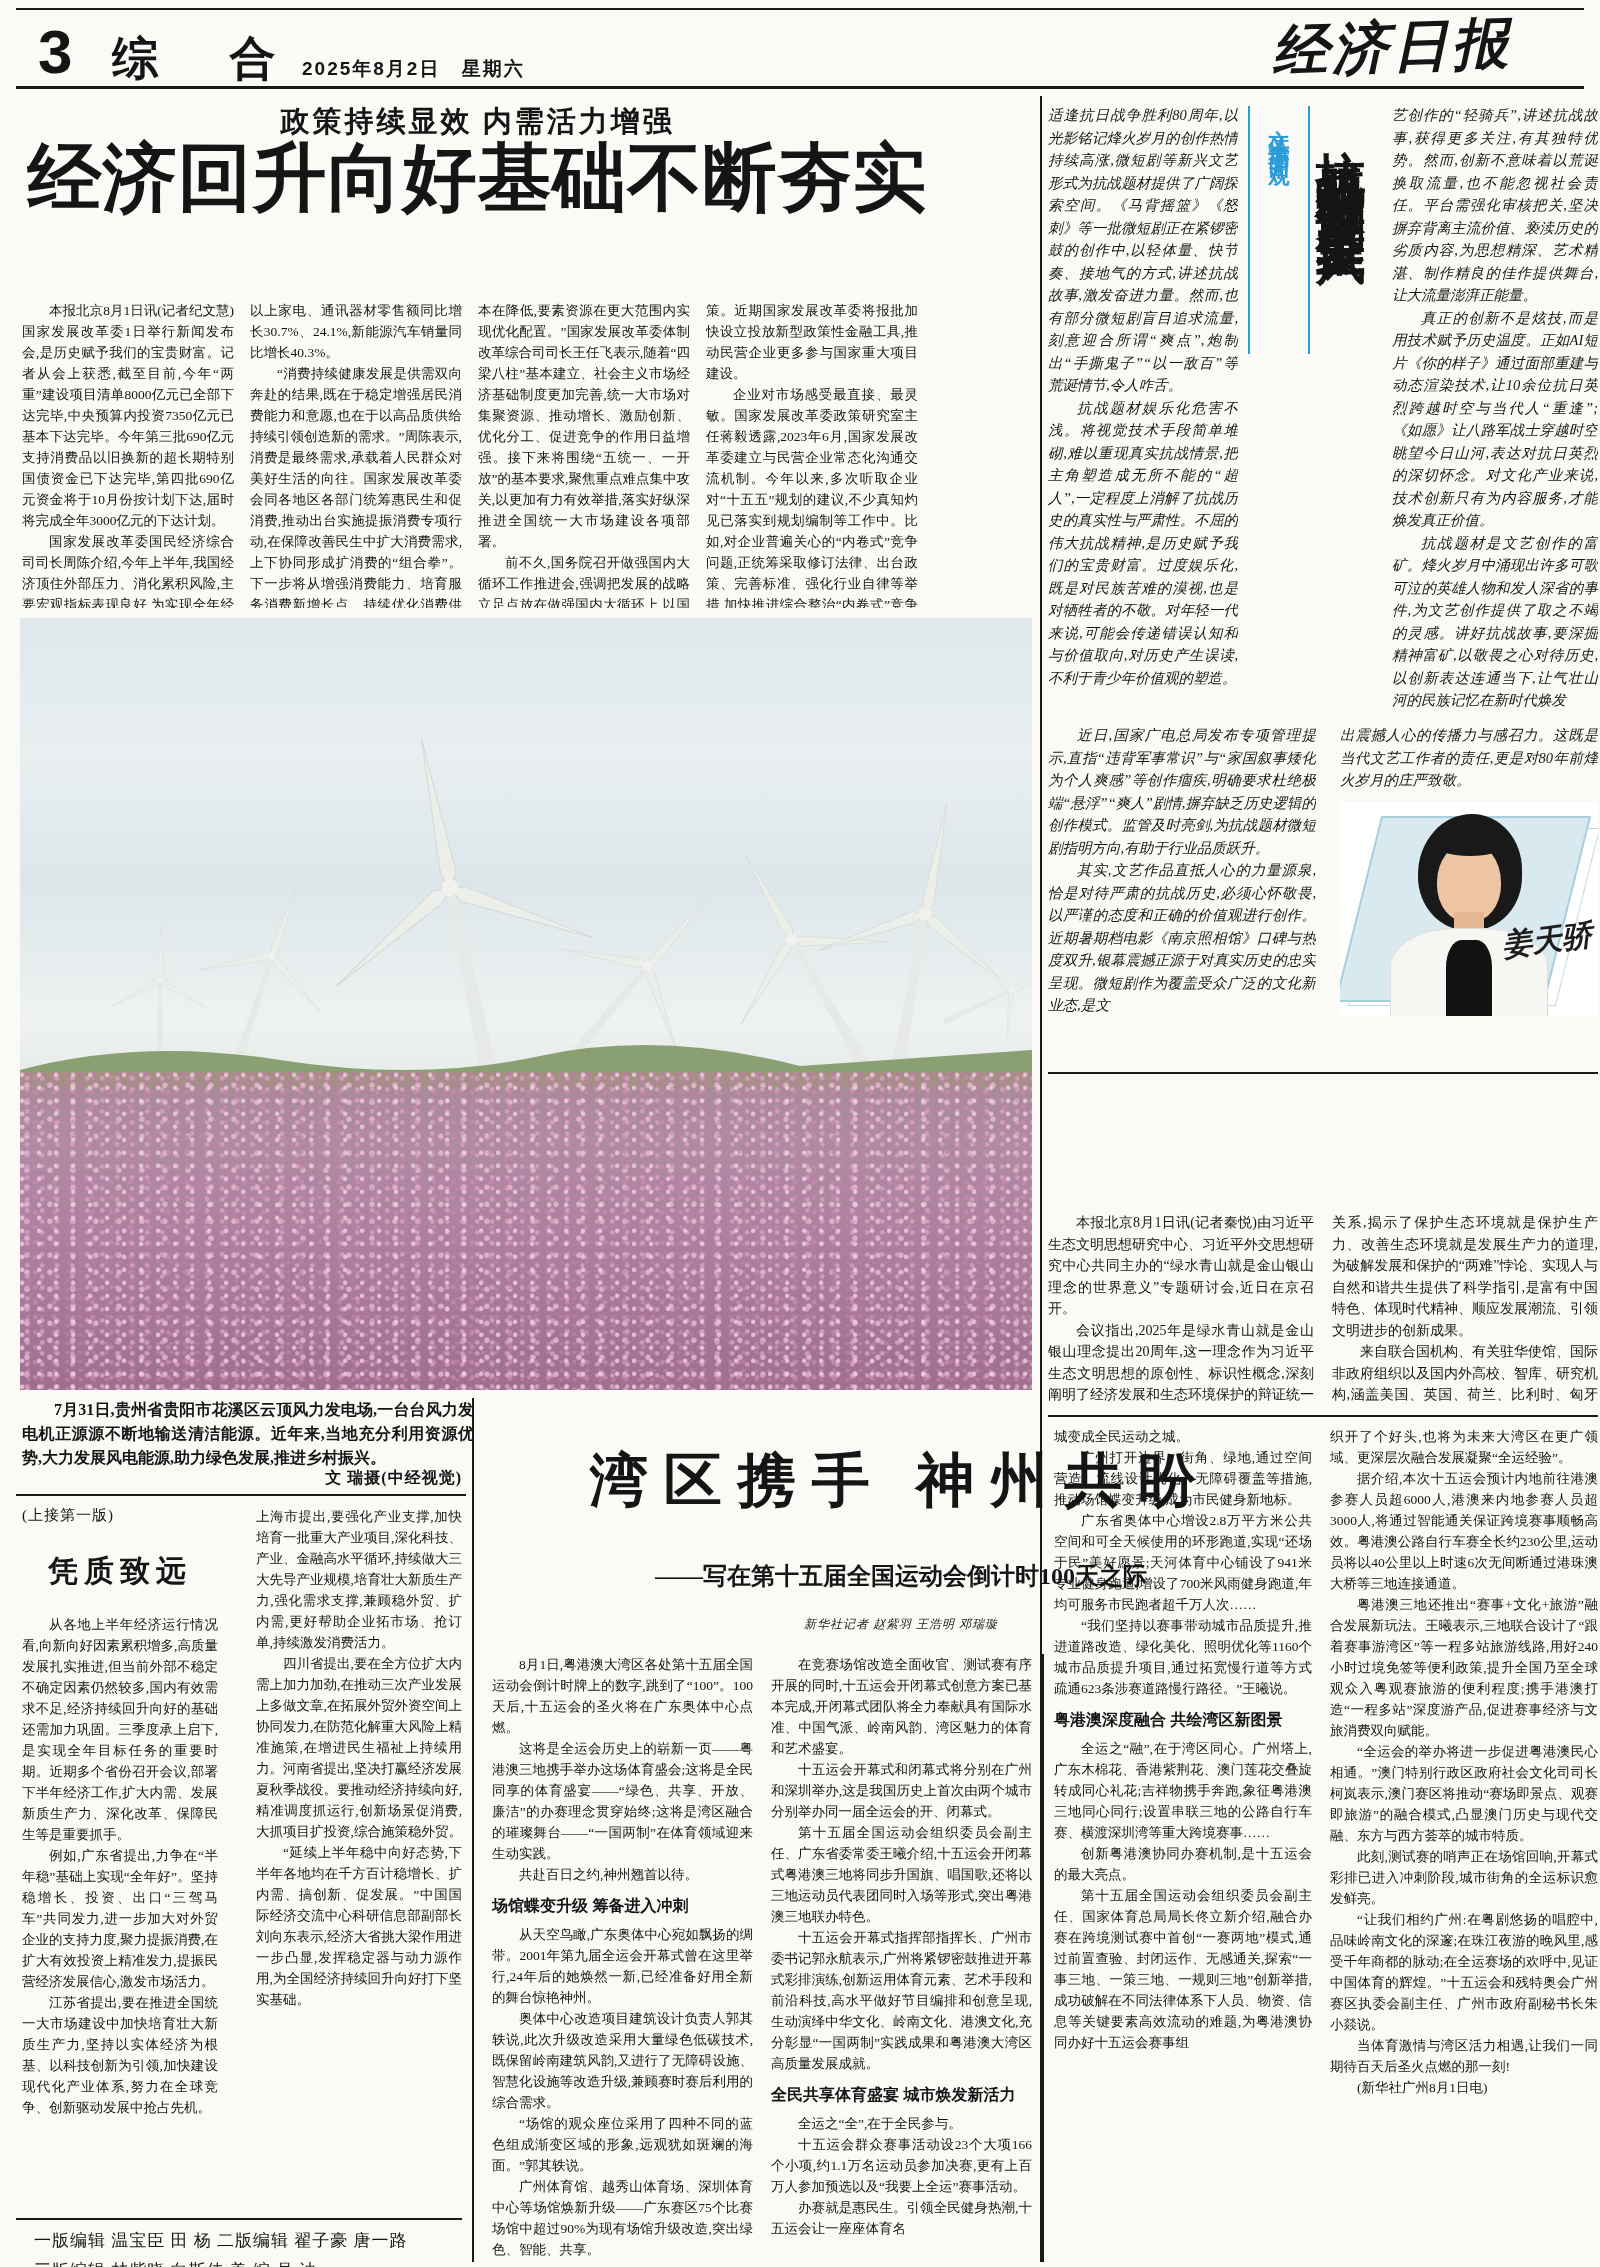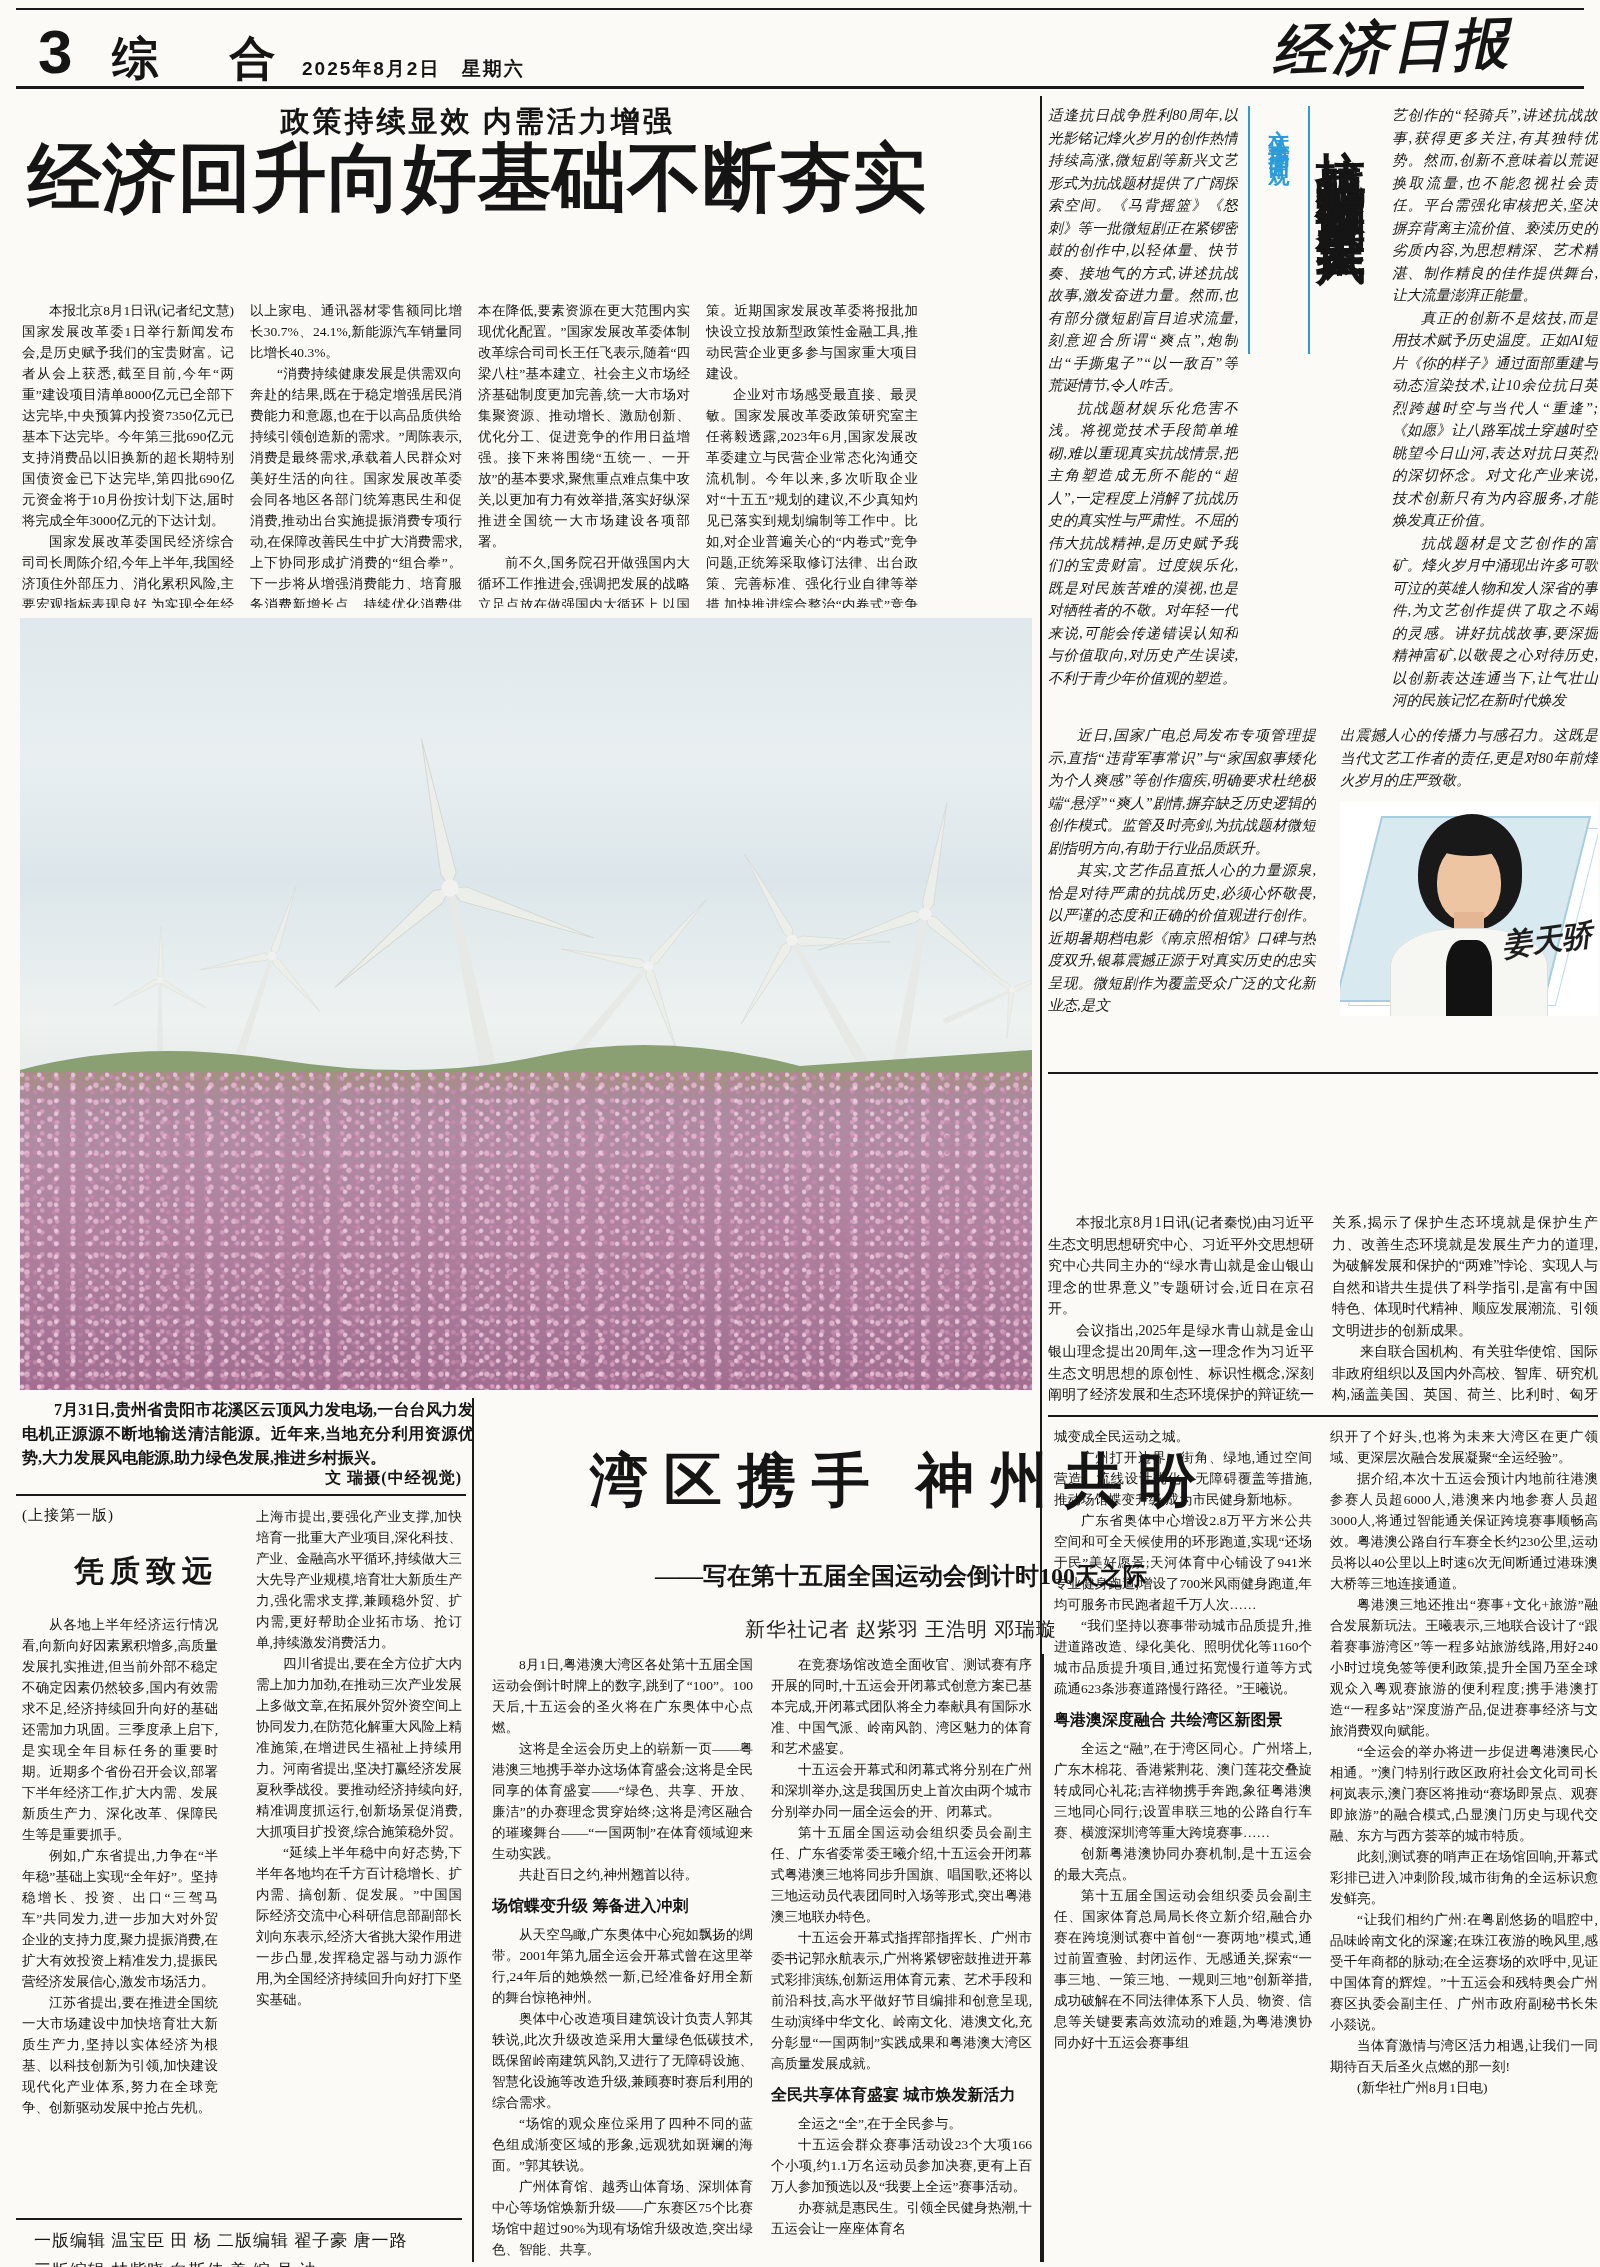--- a/index.html
+++ b/index.html
@@ -26,24 +26,24 @@
   .kai{font-style:italic;}
   .vert{writing-mode:vertical-rl;}
   .vhead{font-size:50px;font-weight:900;letter-spacing:9px;line-height:1;
          font-family:"Liberation Sans","DejaVu Sans",sans-serif;}
   .vlabel{font-size:21px;font-weight:bold;letter-spacing:6px;}
   .ghead{font-size:37px;font-weight:900;text-align:center;letter-spacing:1px;line-height:1.45;}
   .caption{font-size:16px;font-weight:bold;line-height:24px;text-align:justify;}
   .caption p{margin:0;text-indent:2em;}
   .credit{font-size:16px;font-weight:bold;text-align:right;letter-spacing:1px;}
   .qnote{font-size:15px;letter-spacing:1px;}
-  .qhead{font-size:30px;font-weight:900;text-align:right;letter-spacing:6px;}
+  .qhead{font-size:30px;font-weight:900;text-align:center;letter-spacing:6px;}
   .bigband-head{font-size:58px;font-weight:900;text-align:center;letter-spacing:16px;}
   .gsub{font-size:24px;font-weight:900;text-align:center;}
-  .gby{font-size:20px;text-align:center;letter-spacing:1px;color:#222;}
+  .gby{font-size:12px;text-align:center;letter-spacing:1px;color:#222;font-style:italic;}
   .cols2{column-count:2;column-gap:18px;}
   .footer{font-size:17px;letter-spacing:1px;line-height:30px;}
   
   .photo{background:
      linear-gradient(180deg,#dfe8ec 0%,#e9eff1 18%,#dce6ea 34%,#eef2f1 52%,#e6ecea 60%);
      overflow:hidden;}
   .flowers{position:absolute;left:0;right:0;bottom:0;height:318px;
      background:
        radial-gradient(circle at 12% 22%, rgba(238,205,224,.85) 1.5px, transparent 3px),
        radial-gradient(circle at 48% 58%, rgba(214,160,192,.9) 1.5px, transparent 3px),

